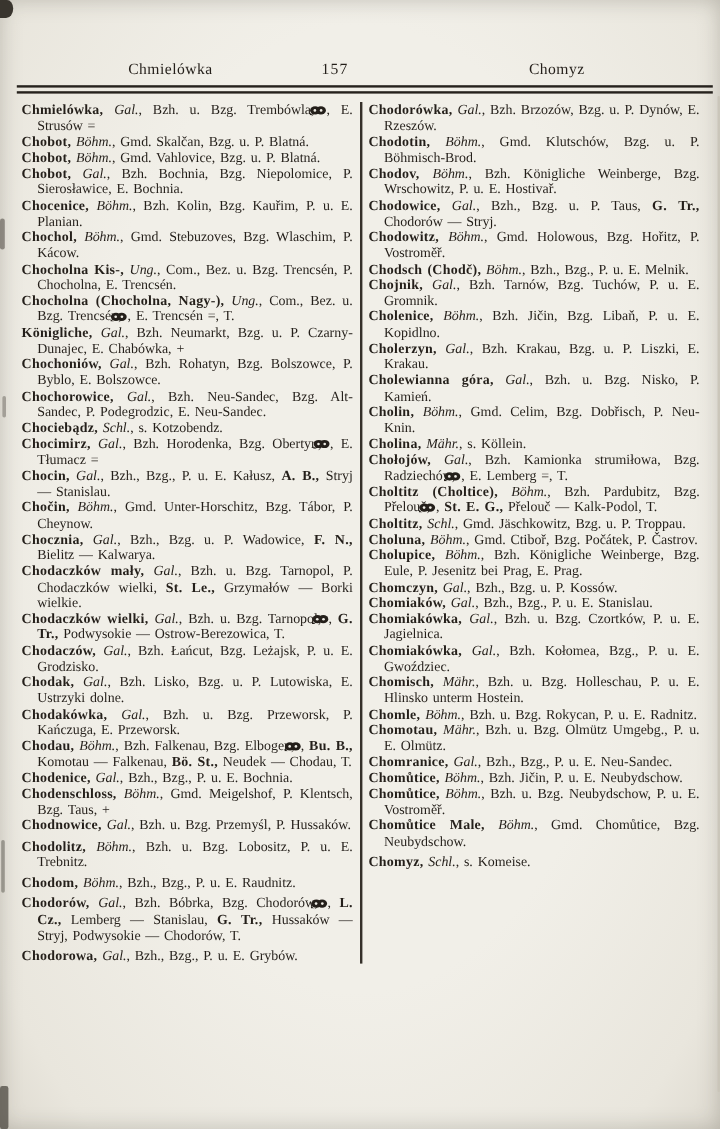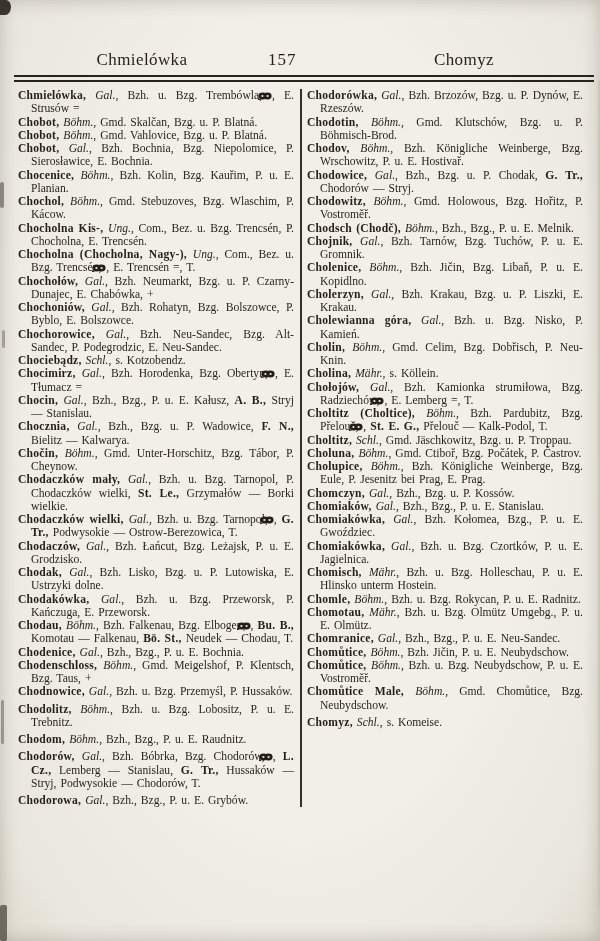--- a/index.html
+++ b/index.html
@@ -19,21 +19,21 @@
   .art.a1{left:0;top:0;width:11px;height:15px;border-radius:0 70% 80% 0;background:#39352e;}
   .art.a2{left:0;top:182px;width:4px;height:26px;opacity:.55;}
   .art.a3{left:1px;top:700px;width:3px;height:44px;opacity:.45;}
   .art.a4{left:0;top:905px;width:7px;height:36px;background:#55514a;opacity:.8;}
   .art.a5{left:2px;top:330px;width:3px;height:18px;opacity:.4;}
   .art.a6{right:0;top:80px;width:2px;height:830px;background:#c9c4b8;opacity:.9;}
   
   .header{
     display:flex;align-items:baseline;
     padding:50px 10px 0 16px;
-    font-size:17px;letter-spacing:.4px;
+    font-size:13px;letter-spacing:.4px;
   }
   .h-side{flex:1;text-align:center;}
   .h-num{width:70px;text-align:left;letter-spacing:1px;}
   .double-rule{
     margin:5px 6px 0 14px;height:3px;
     border-top:2px solid #26221d;border-bottom:2px solid #26221d;
   }
   
   .columns{display:flex;padding:7px 6px 0 18px;}
   .col{width:276px;}
@@ -84,34 +84,34 @@
         <p class="entry"><b>Chocenice,</b><i> Böhm.</i><span>, Bzh. Kolin, Bzg. Kauřim, P. u. E. Planian.</span></p>
         <p class="entry"><b>Chochol,</b><i> Böhm.</i><span>, Gmd. Stebuzoves, Bzg. Wlaschim, P. Kácow.</span></p>
         <p class="entry"><b>Chocholna Kis-,</b><i> Ung.</i><span>, Com., Bez. u. Bzg. Trencsén, P. Chocholna, E. Trencsén.</span></p>
         <p class="entry"><b>Chocholna (Chocholna, Nagy-),</b><i> Ung.</i><span>, Com., Bez. u. Bzg. Trencsén, </span><span class="horn"><svg width="14" height="8" viewBox="0 0 14 8">
               <ellipse cx="4.6" cy="4" rx="4.2" ry="3.4" fill="#241f1a"></ellipse>
               <ellipse cx="9.4" cy="4" rx="4.2" ry="3.4" fill="#241f1a"></ellipse>
               <circle cx="4.4" cy="4" r="1.1" fill="#efede6"></circle>
               <circle cx="9.6" cy="4" r="1.1" fill="#efede6"></circle>
               <path d="M0 6 L3 8 L0 8 Z" fill="#241f1a"></path>
             </svg></span><span>, E. Trencsén =, T.</span></p>
-        <p class="entry"><b>Chochołów,</b><i> Gal.</i><span>, Bzh. Neumarkt, Bzg. u. P. Czarny-Dunajec, E. Chabówka, +</span></p>
+        <p class="entry"><b>Königliche,</b><i> Gal.</i><span>, Bzh. Neumarkt, Bzg. u. P. Czarny-Dunajec, E. Chabówka, +</span></p>
         <p class="entry"><b>Chochoniów,</b><i> Gal.</i><span>, Bzh. Rohatyn, Bzg. Bolszowce, P. Byblo, E. Bolszowce.</span></p>
         <p class="entry"><b>Chochorowice,</b><i> Gal.</i><span>, Bzh. Neu-Sandec, Bzg. Alt-Sandec, P. Podegrodzic, E. Neu-Sandec.</span></p>
         <p class="entry"><b>Chociebądz,</b><i> Schl.</i><span>, s. Kotzobendz.</span></p>
         <p class="entry"><b>Chocimirz,</b><i> Gal.</i><span>, Bzh. Horodenka, Bzg. Obertyn, </span><span class="horn"><svg width="14" height="8" viewBox="0 0 14 8">
               <ellipse cx="4.6" cy="4" rx="4.2" ry="3.4" fill="#241f1a"></ellipse>
               <ellipse cx="9.4" cy="4" rx="4.2" ry="3.4" fill="#241f1a"></ellipse>
               <circle cx="4.4" cy="4" r="1.1" fill="#efede6"></circle>
               <circle cx="9.6" cy="4" r="1.1" fill="#efede6"></circle>
               <path d="M0 6 L3 8 L0 8 Z" fill="#241f1a"></path>
             </svg></span><span>, E. Tłumacz =</span></p>
         <p class="entry"><b>Chocin,</b><i> Gal.</i><span>, Bzh., Bzg., P. u. E. Kałusz, </span><b>A. B.,</b><span> Stryj — Stanislau.</span></p>
+        <p class="entry"><b>Chočin,</b><i> Böhm.</i><span>, Gmd. Unter-Horschitz, Bzg. Tábor, P. Cheynow.</span></p>
         <p class="entry"><b>Chocznia,</b><i> Gal.</i><span>, Bzh., Bzg. u. P. Wadowice, </span><b>F. N.,</b><span> Bielitz — Kalwarya.</span></p>
-        <p class="entry"><b>Chočin,</b><i> Böhm.</i><span>, Gmd. Unter-Horschitz, Bzg. Tábor, P. Cheynow.</span></p>
         <p class="entry"><b>Chodaczków mały,</b><i> Gal.</i><span>, Bzh. u. Bzg. Tarnopol, P. Chodaczków wielki, </span><b>St. Le.,</b><span> Grzymałów — Borki wielkie.</span></p>
         <p class="entry"><b>Chodaczków wielki,</b><i> Gal.</i><span>, Bzh. u. Bzg. Tarnopol, </span><span class="horn"><svg width="14" height="8" viewBox="0 0 14 8">
               <ellipse cx="4.6" cy="4" rx="4.2" ry="3.4" fill="#241f1a"></ellipse>
               <ellipse cx="9.4" cy="4" rx="4.2" ry="3.4" fill="#241f1a"></ellipse>
               <circle cx="4.4" cy="4" r="1.1" fill="#efede6"></circle>
               <circle cx="9.6" cy="4" r="1.1" fill="#efede6"></circle>
               <path d="M0 6 L3 8 L0 8 Z" fill="#241f1a"></path>
             </svg></span><span>, </span><b>G. Tr.,</b><span> Podwysokie — Ostrow-Berezowica, T.</span></p>
         <p class="entry"><b>Chodaczów,</b><i> Gal.</i><span>, Bzh. Łańcut, Bzg. Leżajsk, P. u. E. Grodzisko.</span></p>
         <p class="entry"><b>Chodak,</b><i> Gal.</i><span>, Bzh. Lisko, Bzg. u. P. Lutowiska, E. Ustrzyki dolne.</span></p>
@@ -135,21 +135,21 @@
               <circle cx="9.6" cy="4" r="1.1" fill="#efede6"></circle>
               <path d="M0 6 L3 8 L0 8 Z" fill="#241f1a"></path>
             </svg></span><span>, </span><b>L. Cz.,</b><span> Lemberg — Stanislau, </span><b>G. Tr.,</b><span> Hussaków — Stryj, Podwysokie — Chodorów, T.</span></p>
         <p class="entry gap"><b>Chodorowa,</b><i> Gal.</i><span>, Bzh., Bzg., P. u. E. Grybów.</span></p>
       </div>
     <div class="col-divider"></div>
     <div class="col">
         <p class="entry"><b>Chodorówka,</b><i> Gal.</i><span>, Bzh. Brzozów, Bzg. u. P. Dynów, E. Rzeszów.</span></p>
         <p class="entry"><b>Chodotin,</b><i> Böhm.</i><span>, Gmd. Klutschów, Bzg. u. P. Böhmisch-Brod.</span></p>
         <p class="entry"><b>Chodov,</b><i> Böhm.</i><span>, Bzh. Königliche Weinberge, Bzg. Wrschowitz, P. u. E. Hostivař.</span></p>
-        <p class="entry"><b>Chodowice,</b><i> Gal.</i><span>, Bzh., Bzg. u. P. Chodak, </span><b>G. Tr.,</b><span> Chodorów — Stryj.</span></p>
+        <p class="entry"><b>Chodowice,</b><i> Gal.</i><span>, Bzh., Bzg. u. P. Taus, </span><b>G. Tr.,</b><span> Chodorów — Stryj.</span></p>
         <p class="entry"><b>Chodowitz,</b><i> Böhm.</i><span>, Gmd. Holowous, Bzg. Hořitz, P. Vostroměř.</span></p>
         <p class="entry"><b>Chodsch (Chodč),</b><i> Böhm.</i><span>, Bzh., Bzg., P. u. E. Melnik.</span></p>
         <p class="entry"><b>Chojnik,</b><i> Gal.</i><span>, Bzh. Tarnów, Bzg. Tuchów, P. u. E. Gromnik.</span></p>
         <p class="entry"><b>Cholenice,</b><i> Böhm.</i><span>, Bzh. Jičin, Bzg. Libaň, P. u. E. Kopidlno.</span></p>
         <p class="entry"><b>Cholerzyn,</b><i> Gal.</i><span>, Bzh. Krakau, Bzg. u. P. Liszki, E. Krakau.</span></p>
         <p class="entry"><b>Cholewianna góra,</b><i> Gal.</i><span>, Bzh. u. Bzg. Nisko, P. Kamień.</span></p>
         <p class="entry"><b>Cholin,</b><i> Böhm.</i><span>, Gmd. Celim, Bzg. Dobřisch, P. Neu-Knin.</span></p>
         <p class="entry"><b>Cholina,</b><i> Mähr.</i><span>, s. Köllein.</span></p>
         <p class="entry"><b>Chołojów,</b><i> Gal.</i><span>, Bzh. Kamionka strumiłowa, Bzg. Radziechów, </span><span class="horn"><svg width="14" height="8" viewBox="0 0 14 8">
               <ellipse cx="4.6" cy="4" rx="4.2" ry="3.4" fill="#241f1a"></ellipse>
@@ -163,22 +163,22 @@
               <ellipse cx="9.4" cy="4" rx="4.2" ry="3.4" fill="#241f1a"></ellipse>
               <circle cx="4.4" cy="4" r="1.1" fill="#efede6"></circle>
               <circle cx="9.6" cy="4" r="1.1" fill="#efede6"></circle>
               <path d="M0 6 L3 8 L0 8 Z" fill="#241f1a"></path>
             </svg></span><span>, </span><b>St. E. G.,</b><span> Přelouč — Kalk-Podol, T.</span></p>
         <p class="entry"><b>Choltitz,</b><i> Schl.</i><span>, Gmd. Jäschkowitz, Bzg. u. P. Troppau.</span></p>
         <p class="entry"><b>Choluna,</b><i> Böhm.</i><span>, Gmd. Ctiboř, Bzg. Počátek, P. Častrov.</span></p>
         <p class="entry"><b>Cholupice,</b><i> Böhm.</i><span>, Bzh. Königliche Weinberge, Bzg. Eule, P. Jesenitz bei Prag, E. Prag.</span></p>
         <p class="entry"><b>Chomczyn,</b><i> Gal.</i><span>, Bzh., Bzg. u. P. Kossów.</span></p>
         <p class="entry"><b>Chomiaków,</b><i> Gal.</i><span>, Bzh., Bzg., P. u. E. Stanislau.</span></p>
+        <p class="entry"><b>Chomiakówka,</b><i> Gal.</i><span>, Bzh. u. Bzg. Czortków, P. u. E. Jagielnica.</span></p>
         <p class="entry"><b>Chomiakówka,</b><i> Gal.</i><span>, Bzh. Kołomea, Bzg., P. u. E. Gwoździec.</span></p>
-        <p class="entry"><b>Chomiakówka,</b><i> Gal.</i><span>, Bzh. u. Bzg. Czortków, P. u. E. Jagielnica.</span></p>
         <p class="entry"><b>Chomisch,</b><i> Mähr.</i><span>, Bzh. u. Bzg. Holleschau, P. u. E. Hlinsko unterm Hostein.</span></p>
         <p class="entry"><b>Chomle,</b><i> Böhm.</i><span>, Bzh. u. Bzg. Rokycan, P. u. E. Radnitz.</span></p>
         <p class="entry"><b>Chomotau,</b><i> Mähr.</i><span>, Bzh. u. Bzg. Olmütz Umgebg., P. u. E. Olmütz.</span></p>
         <p class="entry"><b>Chomranice,</b><i> Gal.</i><span>, Bzh., Bzg., P. u. E. Neu-Sandec.</span></p>
         <p class="entry"><b>Chomůtice,</b><i> Böhm.</i><span>, Bzh. Jičin, P. u. E. Neubydschow.</span></p>
         <p class="entry"><b>Chomůtice,</b><i> Böhm.</i><span>, Bzh. u. Bzg. Neubydschow, P. u. E. Vostroměř.</span></p>
         <p class="entry"><b>Chomůtice Male,</b><i> Böhm.</i><span>, Gmd. Chomůtice, Bzg. Neubydschow.</span></p>
         <p class="entry gap"><b>Chomyz,</b><i> Schl.</i><span>, s. Komeise.</span></p>
       </div>
   </div>

